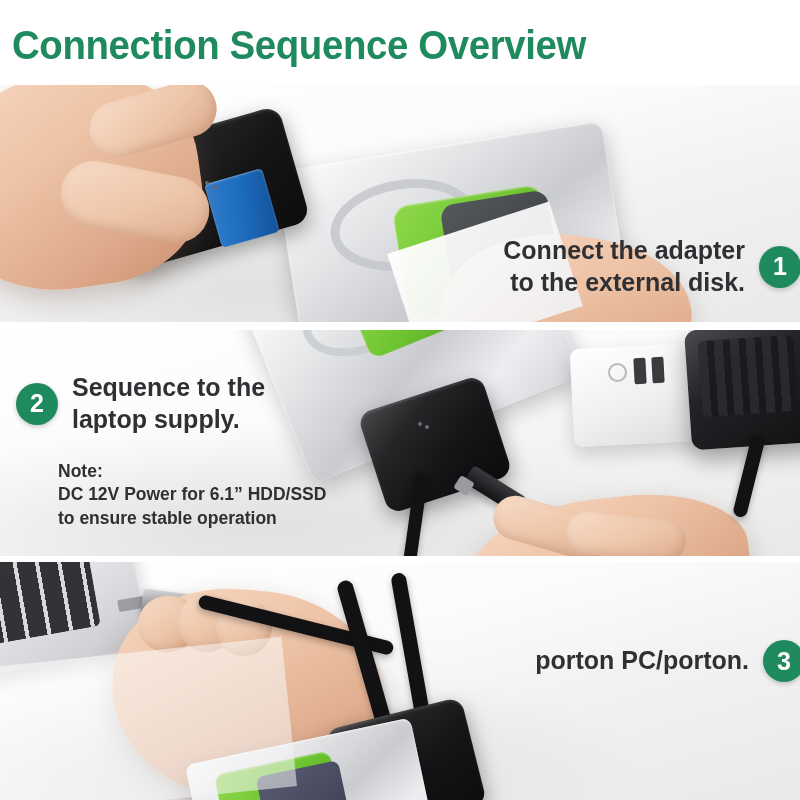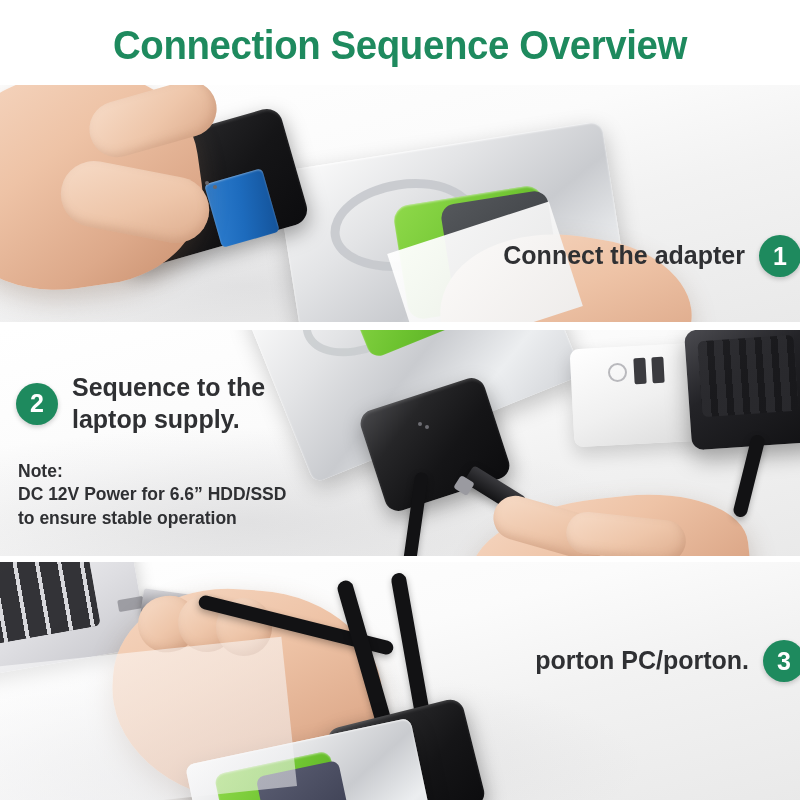--- a/index.html
+++ b/index.html
@@ -8,21 +8,21 @@
     background:#ffffff;
     font-family:"Liberation Sans", sans-serif;
     overflow:hidden;
   }
   .page{position:relative;width:800px;height:800px;background:#fff;overflow:hidden;}
 
   
   .title-bar{
     position:absolute;left:0;top:0;width:800px;height:85px;
     background:#ffffff;
-    display:flex;align-items:center;justify-content:center;
+    display:flex;align-items:center;
   }
   .title{
     font-family:"Liberation Sans", sans-serif;
     font-weight:700;
     font-size:40px;
     letter-spacing:-0.4px;
     color:#1e8a5e;
     transform:scaleX(0.96);
     white-space:nowrap;
     line-height:1;
@@ -111,21 +111,21 @@
 
   .note{
     position:absolute;left:18px;top:130px;
     font-family:"Liberation Sans", sans-serif;
     font-weight:700;
     font-size:17.5px;
     line-height:1.34;
     color:#2f3033;
     white-space:nowrap;
   }
-  .note span{display:block;}
+  .note span{display:block;margin-left:40px;}
 </style>
 </head>
 <body>
 
 <div class="page">
 
   <div class="title-bar">
     <div class="title">Connection Sequence Overview</div>
   </div>
 
@@ -147,20 +147,21 @@
       <div class="finger" style="left:60px;top:84px;width:150px;height:66px;border-radius:40px;transform:rotate(11deg);"></div>
       <div class="finger" style="left:88px;top:6px;width:130px;height:56px;border-radius:40px;transform:rotate(-16deg);"></div>
 
       <div class="hand" style="left:440px;top:150px;width:250px;height:170px;border-radius:52% 40% 30% 48%;transform:rotate(9deg);"></div>
       <div style="position:absolute;left:400px;top:140px;width:170px;height:110px;background:linear-gradient(150deg,#ffffff,#efefef);transform:rotate(-18deg);opacity:.95;"></div>
     </div>
 
     <div class="caption" id="cap1">
       <div class="caption-text">
         <span>Connect the adapter</span>
+        <span class="l2">to the external disk.</span>
       </div>
       <div class="badge">1</div>
     </div>
   </div>
 
   <div class="panel" id="panel2">
     <div class="photo">
       <div class="desk"></div>
       <div class="desk-shadow"></div>
 
@@ -193,21 +194,21 @@
     <div class="caption" id="cap2">
       <div class="badge">2</div>
       <div class="caption-text">
         <span>Sequence to the</span>
         <span class="l2">laptop supply.</span>
       </div>
     </div>
 
     <div class="note">
       <span>Note:</span>
-      <span>DC 12V Power for 6.6”   HDD/SSD</span>
+      <span>DC 12V Power for 6.1”   HDD/SSD</span>
       <span>to ensure stable operation</span>
     </div>
   </div>
 
   <div class="panel" id="panel3">
     <div class="photo">
       <div class="desk"></div>
       <div class="desk-shadow"></div>
 
       <div style="position:absolute;left:-70px;top:-16px;width:210px;height:120px;background:linear-gradient(155deg,#fbfbfc,#dedee2 60%,#c7c7cc);border-radius:10px;box-shadow:0 8px 18px rgba(0,0,0,.2);transform:rotate(-10deg);"></div>

